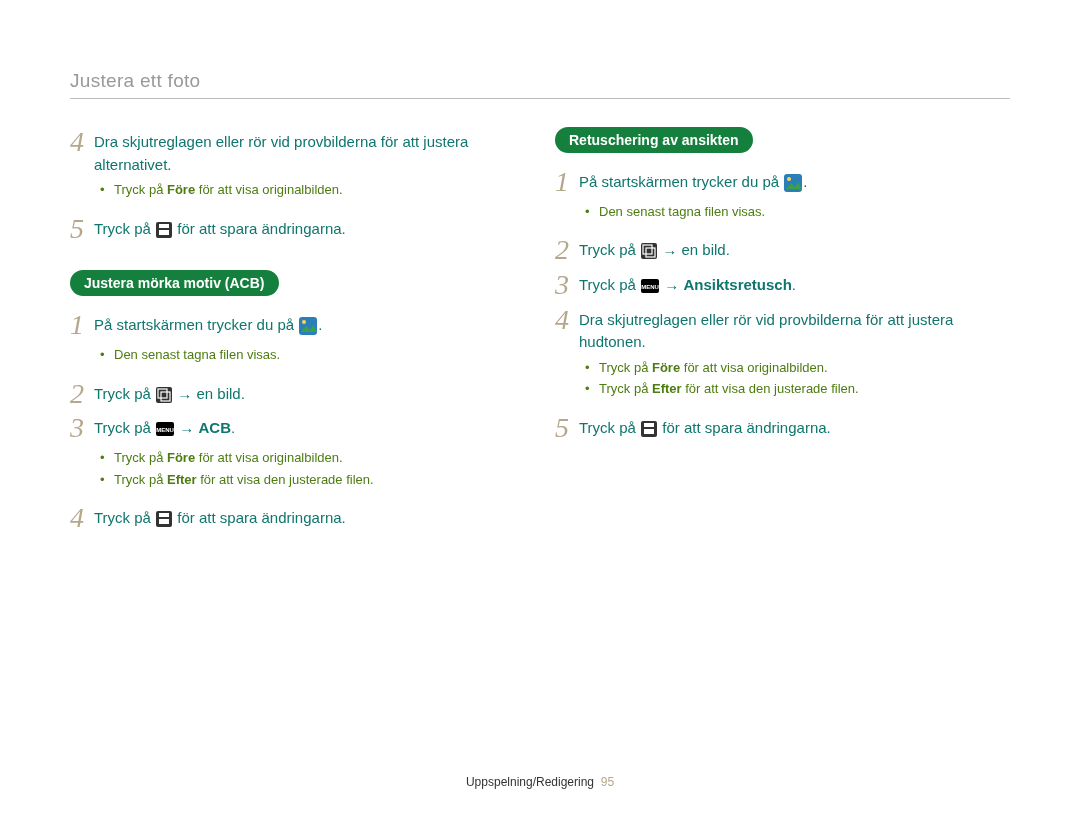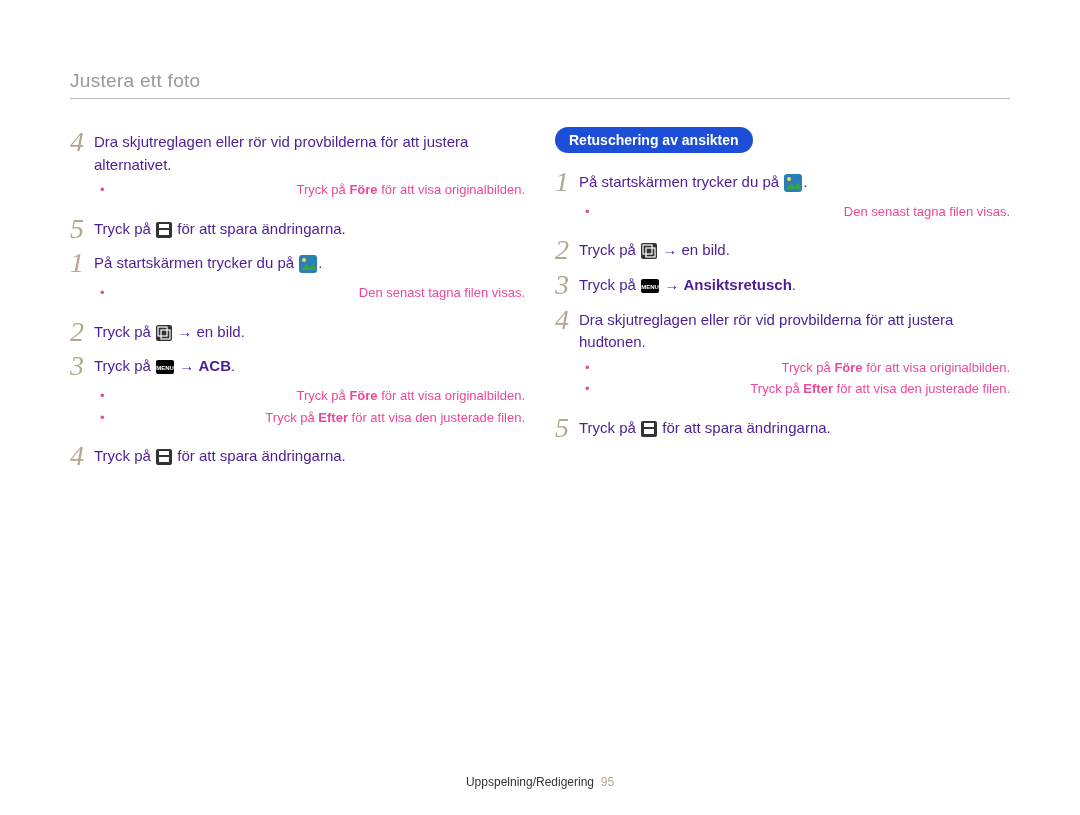--- a/index.html
+++ b/index.html
@@ -44,47 +44,46 @@
       font-style: italic;
       font-weight: 400;
       color: #b5a78c;
       font-family: Georgia, 'Times New Roman', serif;
       width: 24px;
       flex-shrink: 0;
       line-height: 1.1;
     }
     .step-text {
       font-size: 15px;
-      color: #4c1d95;
+      color: #0f766e;
       line-height: 1.5;
       padding-top: 4px;
       flex: 1;
     }
     .bullet-list {
       list-style: none;
       margin: 4px 0 14px 30px;
     }
     .bullet-list li {
       font-size: 13px;
-      color: #ec4899;
+      color: #4d7c0f;
       line-height: 1.5;
       padding-left: 14px;
       position: relative;
       margin-bottom: 2px;
-      text-align: right;
     }
     .bullet-list li::before {
       content: "•";
       position: absolute;
       left: 0;
       top: 0;
     }
     .pill-heading {
       display: inline-block;
-      background: #1d4ed8;
+      background: #15803d;
       color: #ffffff;
       font-size: 14px;
       font-weight: bold;
       padding: 5px 14px;
       border-radius: 14px;
       margin: 22px 0 14px 0;
     }
     .bold {
       font-weight: bold;
     }
@@ -134,20 +133,21 @@
       <div class="step-num">5</div>
       <div class="step-text">
         <span>Tryck på </span><span class="icon"><svg width="16" height="16">
               <rect x="0" y="0" width="16" height="16" rx="2" fill="#333"></rect>
               <rect x="3" y="2" width="10" height="4" fill="#fff"></rect>
               <rect x="3" y="8" width="10" height="5" fill="#fff"></rect>
             </svg></span><span> för att spara ändringarna.</span>
       </div>
     </div>
 
+    <div class="pill-heading">Justera mörka motiv (ACB)</div>
 
     <div class="step">
       <div class="step-num">1</div>
       <div class="step-text">
         <span>På startskärmen trycker du på </span><span class="icon"><svg width="18" height="18">
               <rect x="0" y="0" width="18" height="18" rx="3" fill="#2a7fb8"></rect>
               <circle cx="5" cy="5" r="2" fill="#ffd24d"></circle>
               <path d="M2 15 L7 9 L11 13 L14 8 L18 15 Z" fill="#3aa04a"></path>
             </svg></span><span>.</span>
       </div>

